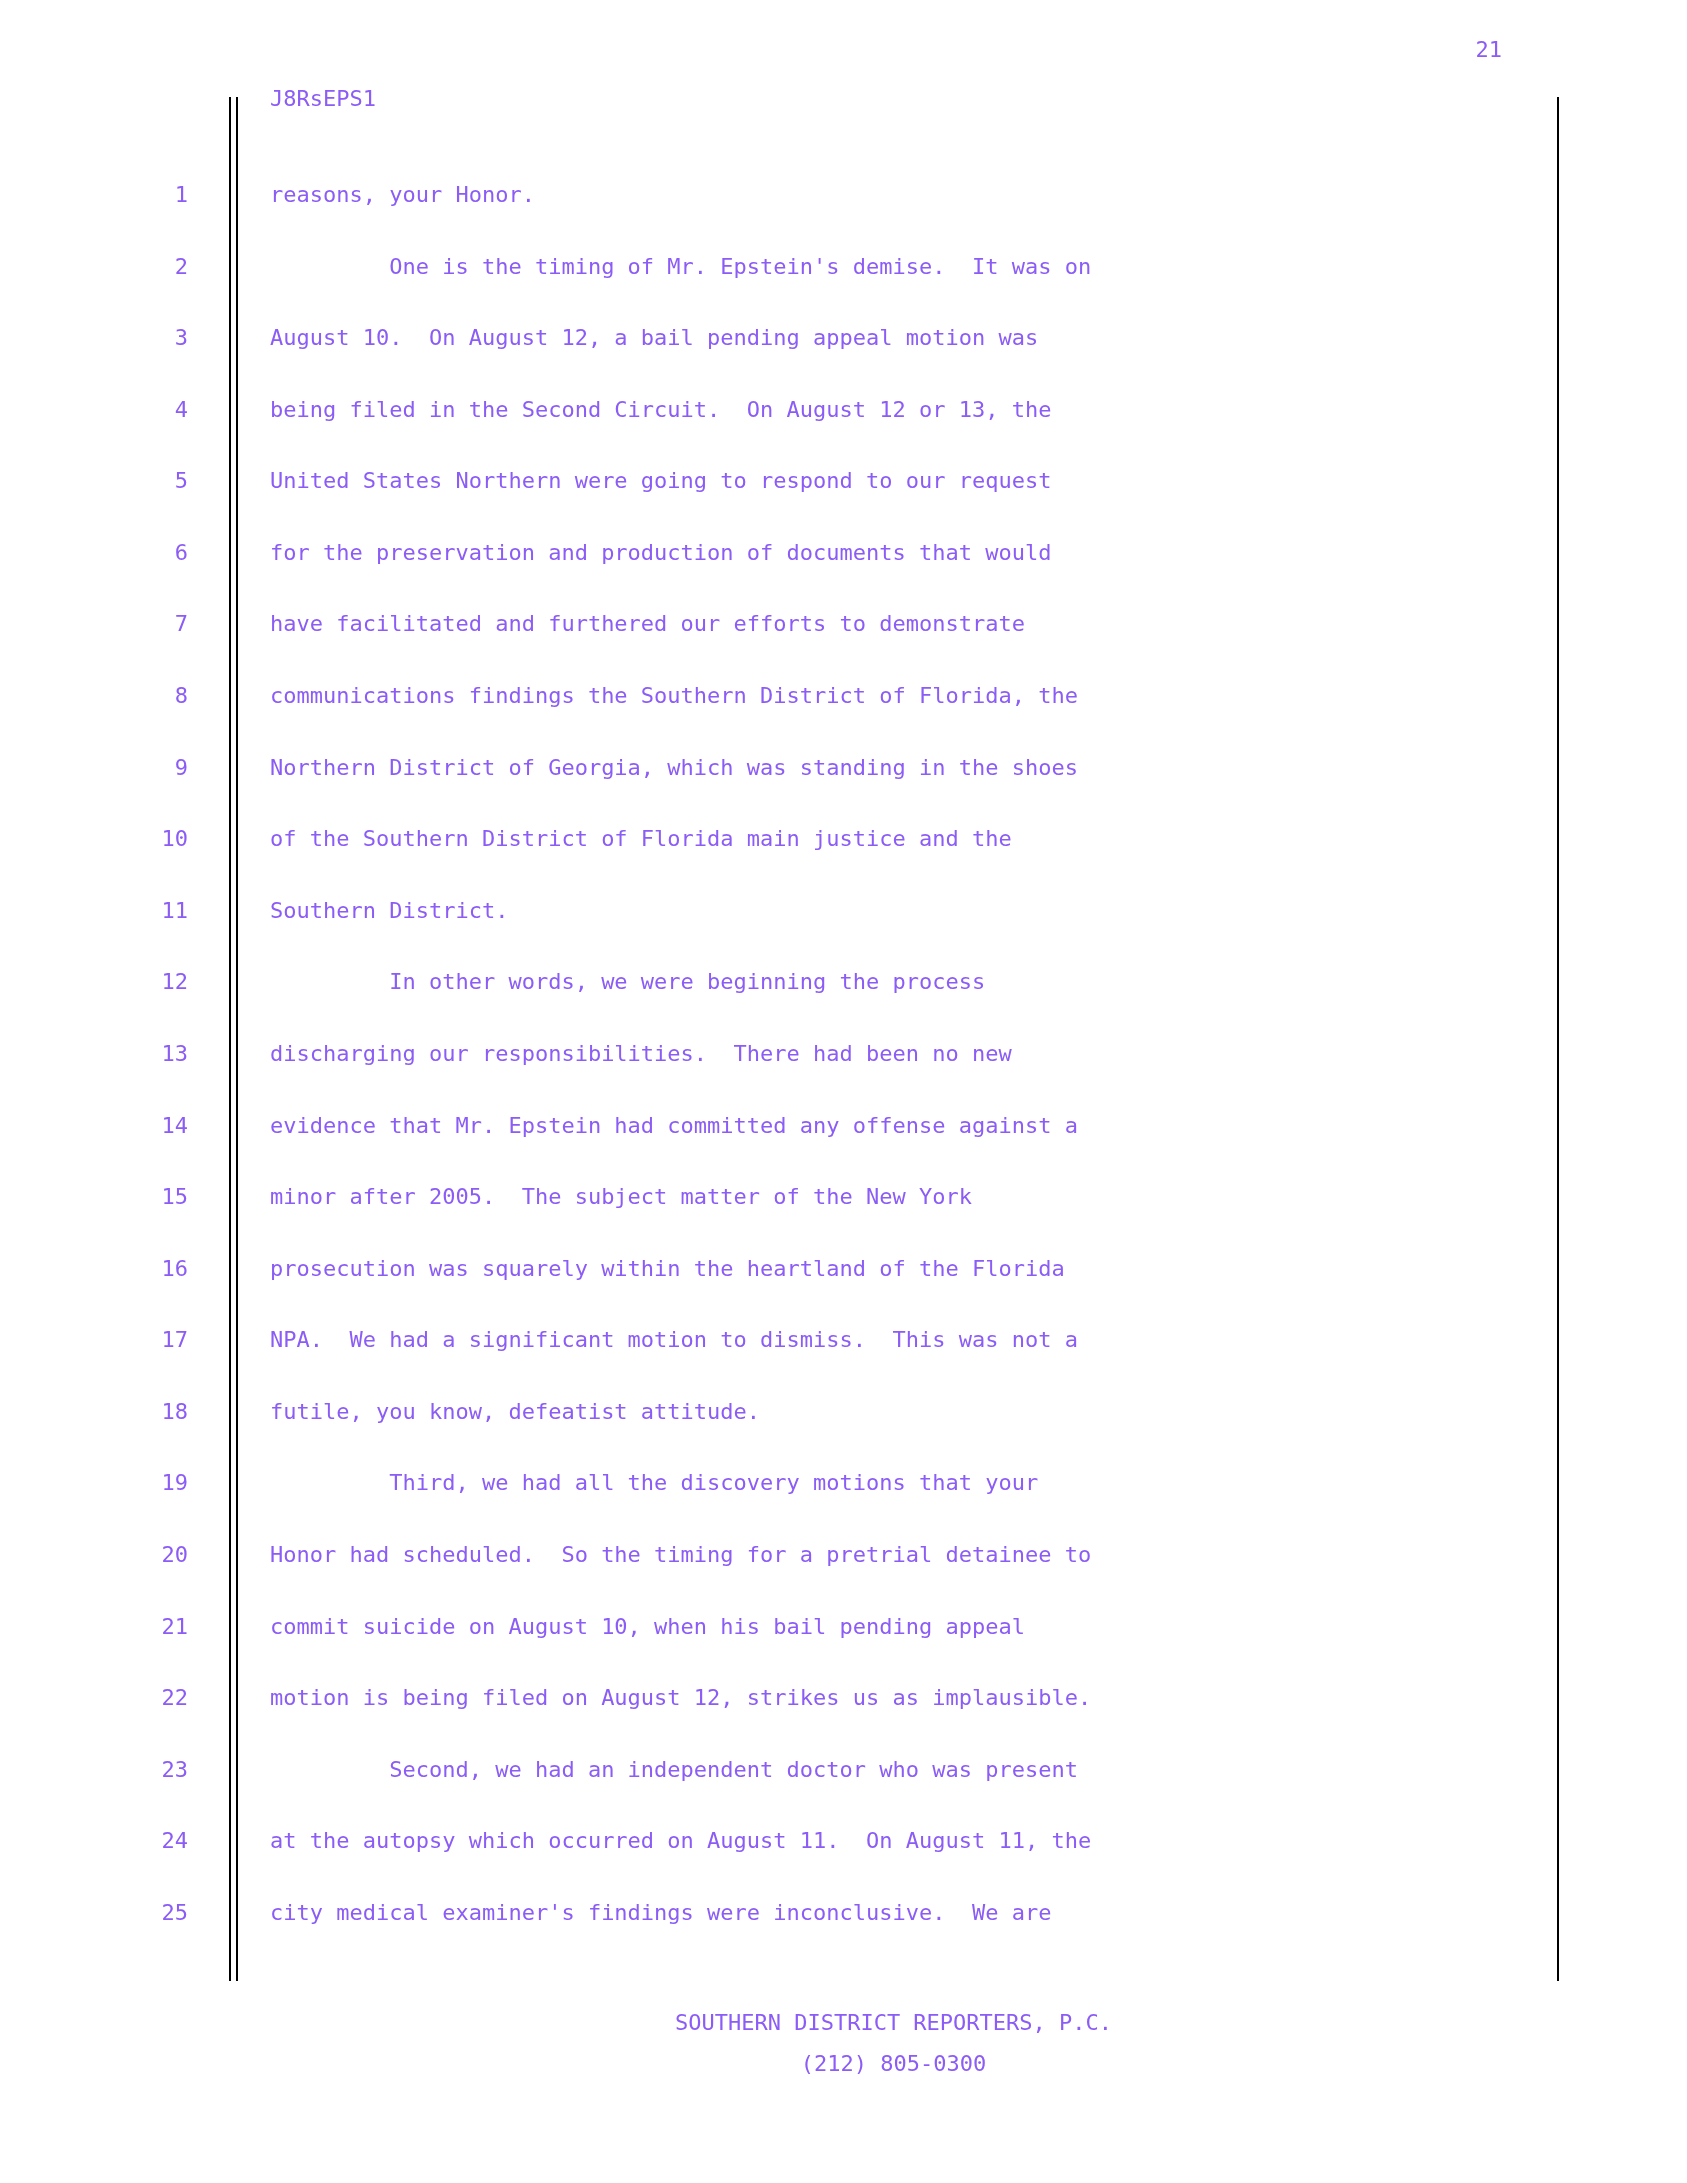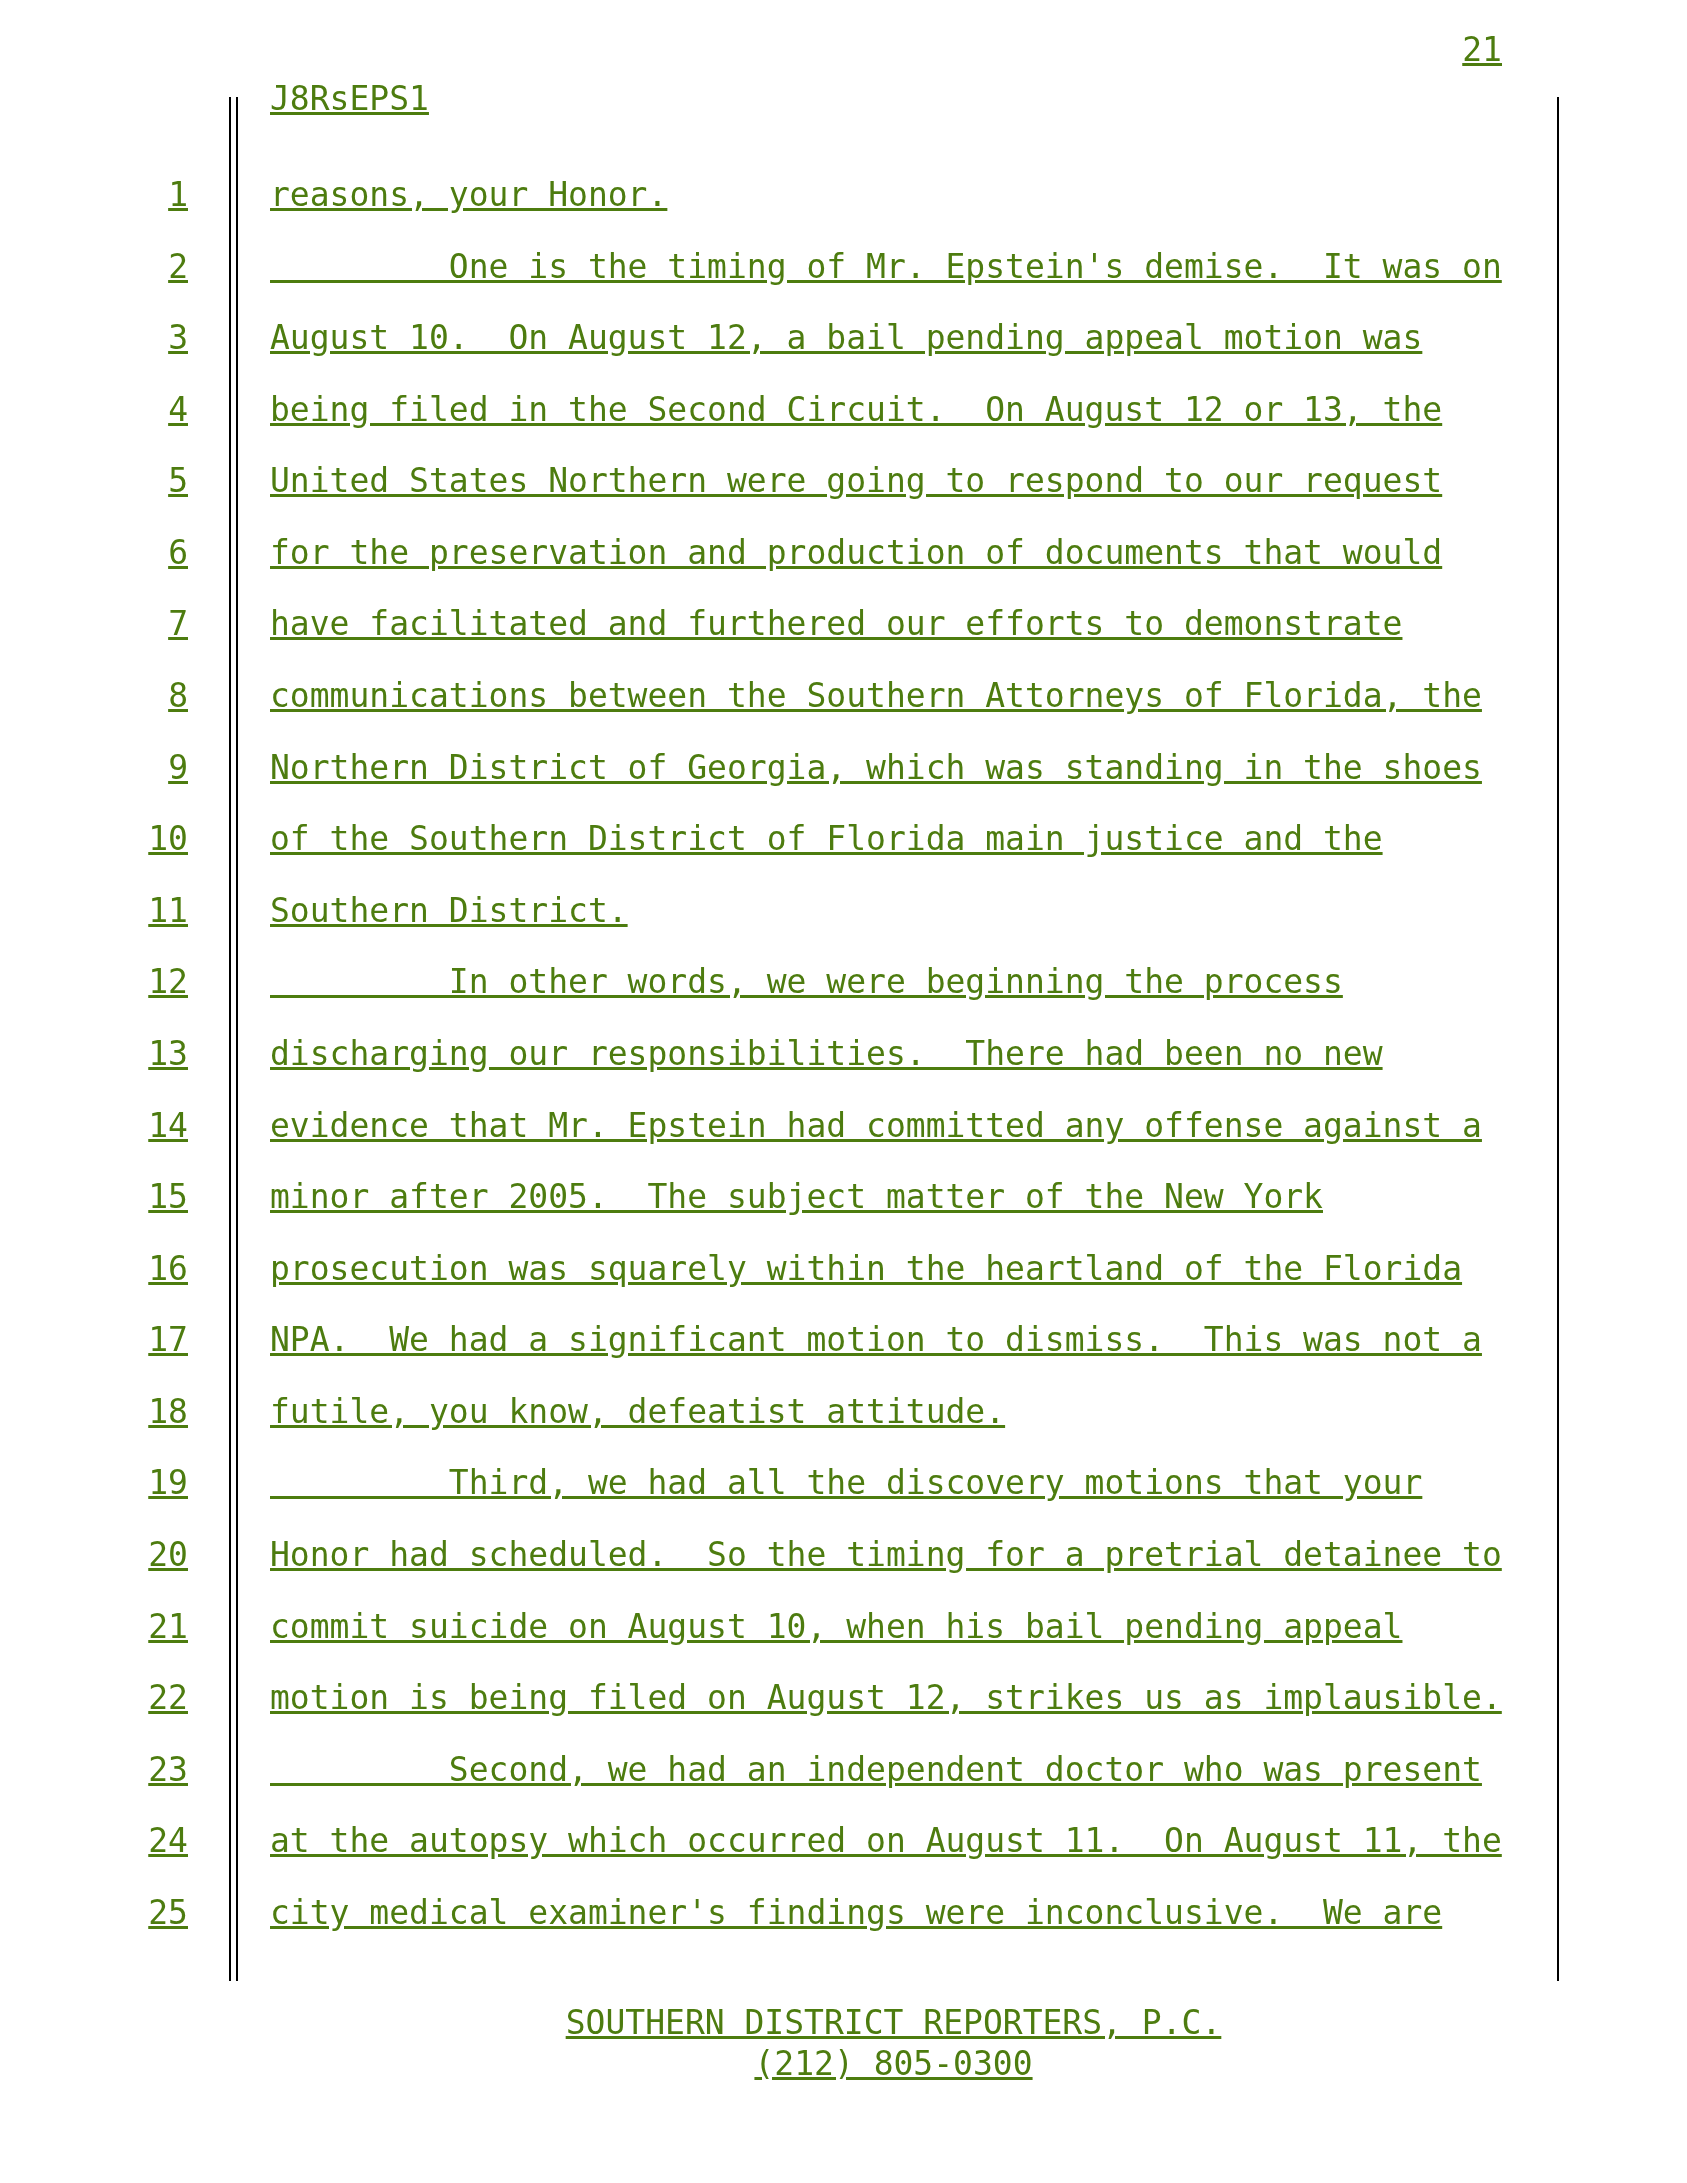--- a/index.html
+++ b/index.html
@@ -10,25 +10,24 @@
   .page {
     position: relative;
     width: 1687px;
     height: 2183px;
     background: #ffffff;
     color: #000000;
     font-family: "DejaVu Sans Mono", "Liberation Mono", monospace;
     overflow: hidden;
   }
   .mono {
-    font-size: 33px;
+    font-size: 22px;
     line-height: 33px;
     white-space: pre;
-    color: #4d7c0f;
-    text-decoration: underline;
+    color: #8b5cf6;
   }
   .page-number {
     position: absolute;
     top: 33px;
     left: 1343px;
     width: 159px;
     text-align: right;
   }
   .header-id {
     position: absolute;
@@ -121,21 +120,21 @@
       <div class="line-row" style="top: 536px;">
         <span class="line-num mono">6</span>
         <span class="line-text mono">for the preservation and production of documents that would</span>
       </div>
       <div class="line-row" style="top: 607px;">
         <span class="line-num mono">7</span>
         <span class="line-text mono">have facilitated and furthered our efforts to demonstrate</span>
       </div>
       <div class="line-row" style="top: 679px;">
         <span class="line-num mono">8</span>
-        <span class="line-text mono">communications between the Southern Attorneys of Florida, the</span>
+        <span class="line-text mono">communications findings the Southern District of Florida, the</span>
       </div>
       <div class="line-row" style="top: 751px;">
         <span class="line-num mono">9</span>
         <span class="line-text mono">Northern District of Georgia, which was standing in the shoes</span>
       </div>
       <div class="line-row" style="top: 822px;">
         <span class="line-num mono">10</span>
         <span class="line-text mono">of the Southern District of Florida main justice and the</span>
       </div>
       <div class="line-row" style="top: 894px;">

